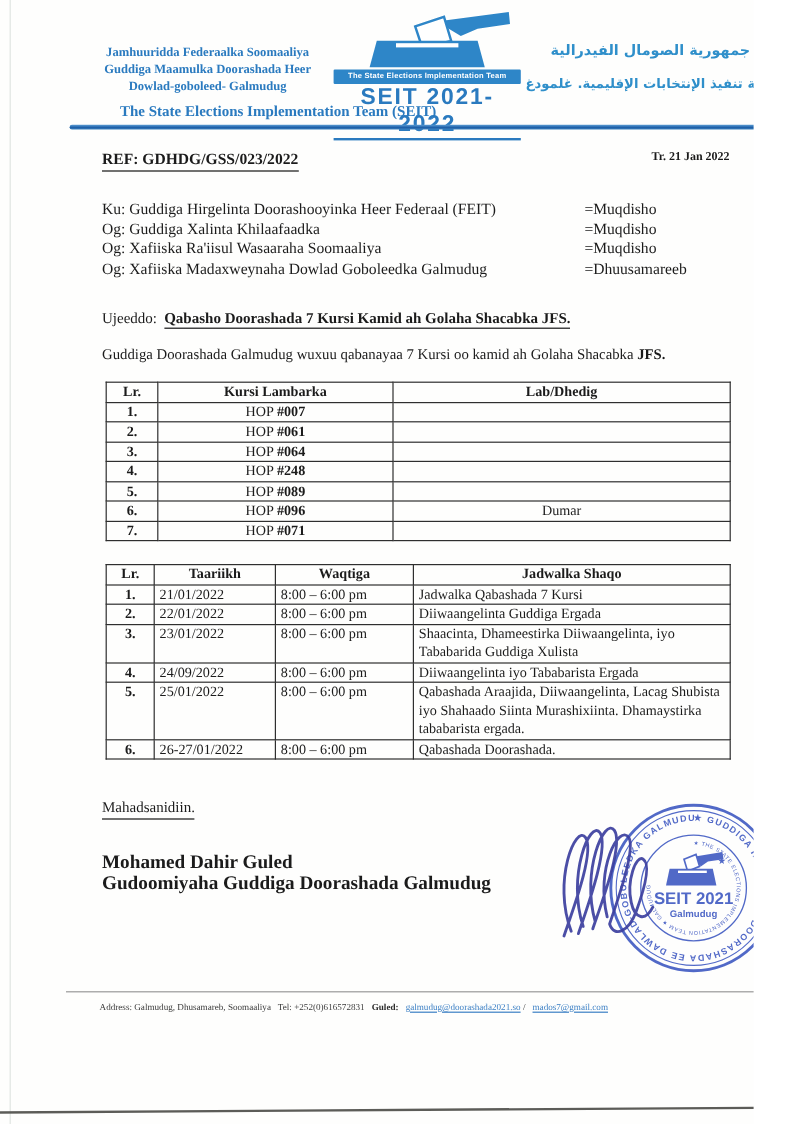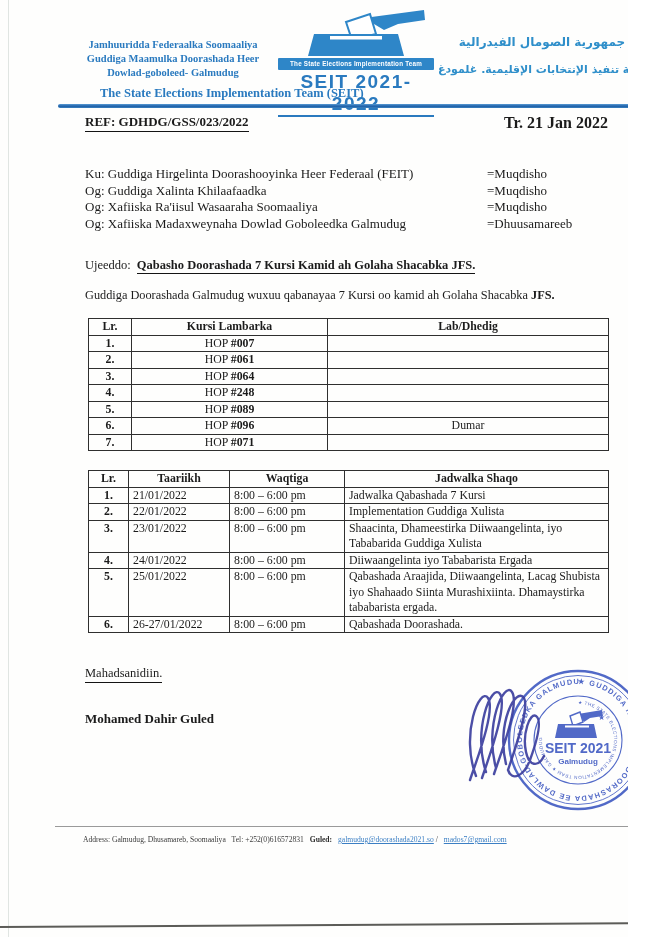--- a/index.html
+++ b/index.html
@@ -26,23 +26,23 @@
   .hdr-arabic{position:absolute;left:428px;top:34px;width:228px;text-align:center;direction:rtl;
     color:#2f8fca;font-weight:bold;font-family:"DejaVu Sans",sans-serif;}
   .hdr-arabic .a1{font-size:12px;line-height:17px;}
   .hdr-arabic .a2{font-size:11px;line-height:18px;margin-top:10px;}
   .subtitle{position:absolute;left:100px;top:86px;width:440px;text-align:left;
     color:#2a7abf;font-weight:bold;font-size:12.5px;}
   .bluerule{position:absolute;left:58px;top:104px;width:588px;height:4px;
     background:linear-gradient(#5a9cd4,#1d5fa8 55%,#3c82be);border-radius:2px;}
 
   
-  .refrow{position:absolute;left:85px;top:114px;width:523px;display:flex;justify-content:space-between;}
+  .refrow{position:absolute;left:85px;top:125px;width:523px;display:flex;justify-content:space-between;}
   .ref-label{font-weight:bold;font-size:13px;border-bottom:1.6px solid #141414;padding-bottom:1px;}
-  .ref-date{font-weight:bold;font-size:16px;}
+  .ref-date{font-weight:bold;font-size:10px;}
   .recips{position:absolute;left:85px;top:166px;width:545px;font-size:13px;}
   .recips .row{display:flex;line-height:16.5px;}
   .recips .who{width:402px;}
   .recips .place{width:140px;}
 
   
   .subject{position:absolute;left:85px;top:258px;font-size:12.5px;}
   .subject .subj-text{font-weight:bold;border-bottom:1.6px solid #141414;padding-bottom:1px;margin-left:6px;}
   .intro{position:absolute;left:85px;top:288px;width:530px;font-size:12.3px;}
   .intro .b{font-weight:bold;}
@@ -59,21 +59,21 @@
   .t1 .seat .num{font-weight:bold;}
   .t1 .lab{text-align:center;}
   .t2{left:88px;top:470px;width:520px;}
   .t2 .c-lr{width:40px;} .t2 .c-date{width:101px;} .t2 .c-time{width:115px;} .t2 .c-task{width:264px;}
   .t2 .lr{font-weight:bold;text-align:center;}
   .t2 .date,.t2 .time,.t2 .task{text-align:left;}
   .t2 td{padding:0 6px;}
 
   
   .thanks{position:absolute;left:85px;top:666px;font-size:12.5px;border-bottom:1.4px solid #141414;padding-bottom:1px;}
-  .signer{position:absolute;left:85px;top:710px;font-weight:bold;font-size:13px;line-height:18px;}
+  .signer{position:absolute;left:85px;top:710px;font-weight:bold;font-size:16px;line-height:18px;}
 
   .stamp{position:absolute;left:486px;top:648px;}
   .signature{position:absolute;left:458px;top:664px;}
 
   
   .footrule{position:absolute;left:55px;top:826px;width:601px;height:1px;background:#9a9a9a;}
   .footer{position:absolute;left:83px;top:835px;width:540px;font-size:7.6px;color:#3a3a3a;
     font-family:"Liberation Serif",serif;}
   .footer .lbl{font-weight:bold;color:#2c2c2c;}
   .footer a{color:#3b7fc4;text-decoration:underline;margin-top:24px;}
@@ -211,31 +211,31 @@
     <tr>
       <td class="lr">1.</td>
       <td class="date">21/01/2022</td>
       <td class="time">8:00 – 6:00 pm</td>
       <td class="task">Jadwalka Qabashada 7 Kursi</td>
     </tr>
     <tr>
       <td class="lr">2.</td>
       <td class="date">22/01/2022</td>
       <td class="time">8:00 – 6:00 pm</td>
-      <td class="task">Implementation Guddiga Xulista</td>
+      <td class="task">Diiwaangelinta Guddiga Ergada</td>
     </tr>
     <tr>
       <td class="lr">3.</td>
       <td class="date">23/01/2022</td>
       <td class="time">8:00 – 6:00 pm</td>
       <td class="task">Shaacinta, Dhameestirka Diiwaangelinta, iyo Tababarida Guddiga Xulista</td>
     </tr>
     <tr>
       <td class="lr">4.</td>
-      <td class="date">24/01/2022</td>
+      <td class="date">24/09/2022</td>
       <td class="time">8:00 – 6:00 pm</td>
       <td class="task">Diiwaangelinta iyo Tababarista Ergada</td>
     </tr>
     <tr>
       <td class="lr">5.</td>
       <td class="date">25/01/2022</td>
       <td class="time">8:00 – 6:00 pm</td>
       <td class="task">Qabashada Araajida, Diiwaangelinta, Lacag Shubista iyo Shahaado Siinta Murashixiinta. Dhamaystirka tababarista ergada.</td>
     </tr>
     <tr>
@@ -243,20 +243,21 @@
       <td class="date">26-27/01/2022</td>
       <td class="time">8:00 – 6:00 pm</td>
       <td class="task">Qabashada Doorashada.</td>
     </tr>
   </tbody>
     </table>
 
   <div class="thanks">Mahadsanidiin.</div>
   <div class="signer">
     <div>Mohamed Dahir Guled</div>
+    <div>Gudoomiyaha Guddiga Doorashada Galmudug</div>
   </div>
 
   <svg class="stamp" width="184" height="184" viewBox="0 0 184 184">
     <defs>
       <path id="ringO" d="M92,36 a56,56 0 1,1 -0.02,0"></path>
       <path id="ringI" d="M92,56 a36,36 0 1,1 -0.02,0"></path>
     </defs>
     <g opacity="0.88">
       <circle cx="92" cy="92" r="69" fill="none" stroke="#3a55c0" stroke-width="2.4"></circle>
       <circle cx="92" cy="92" r="64.5" fill="none" stroke="#3a55c0" stroke-width="0.9"></circle>

